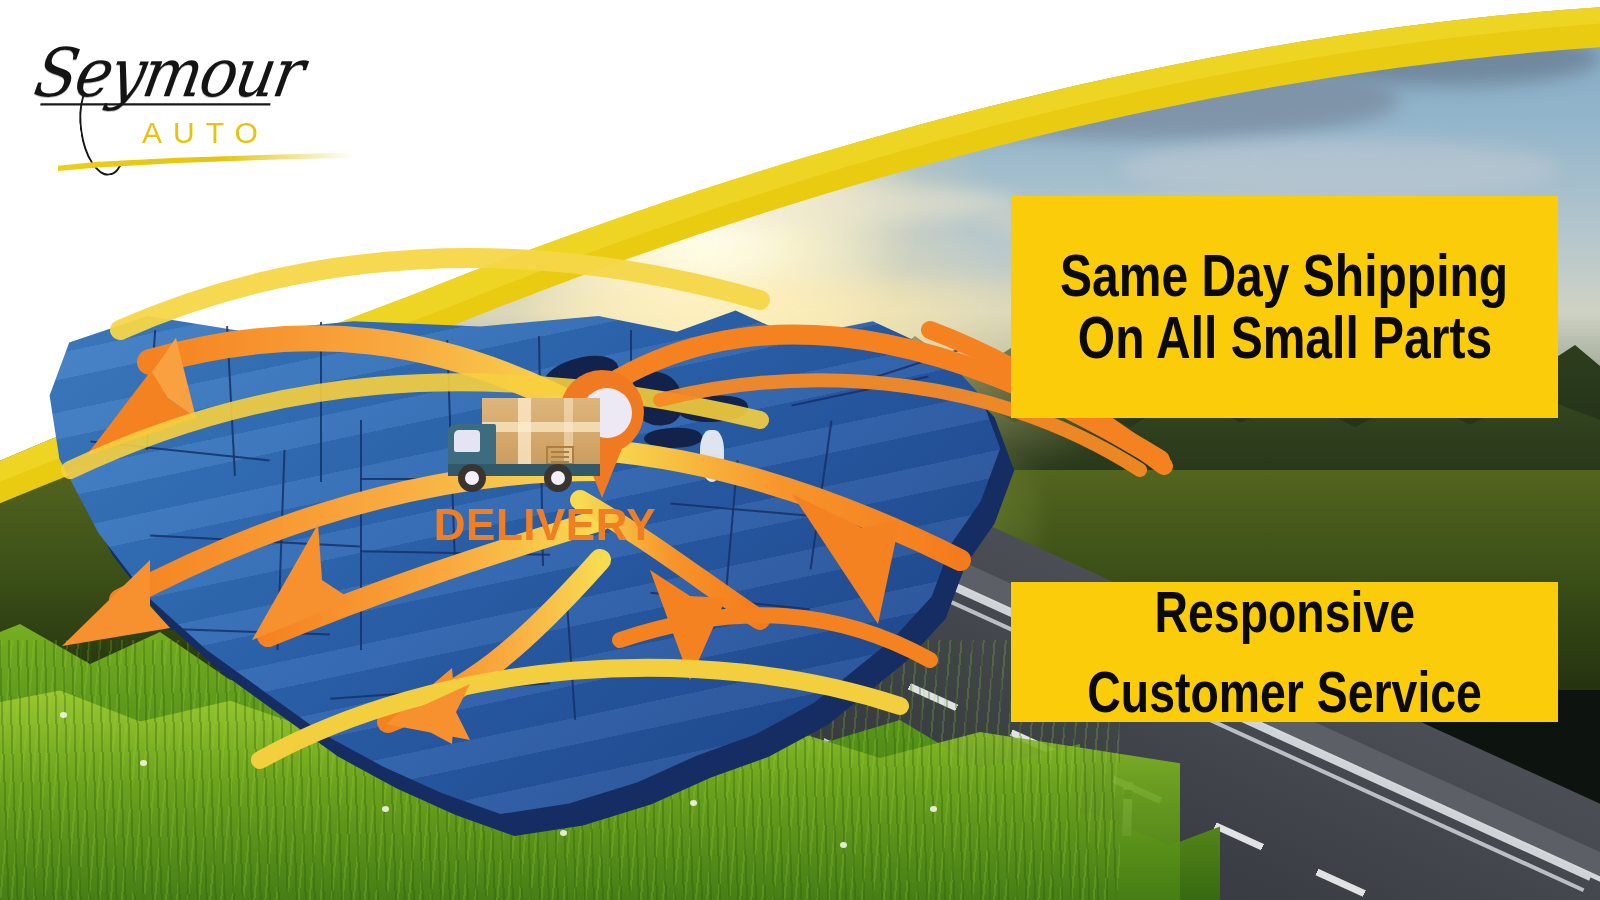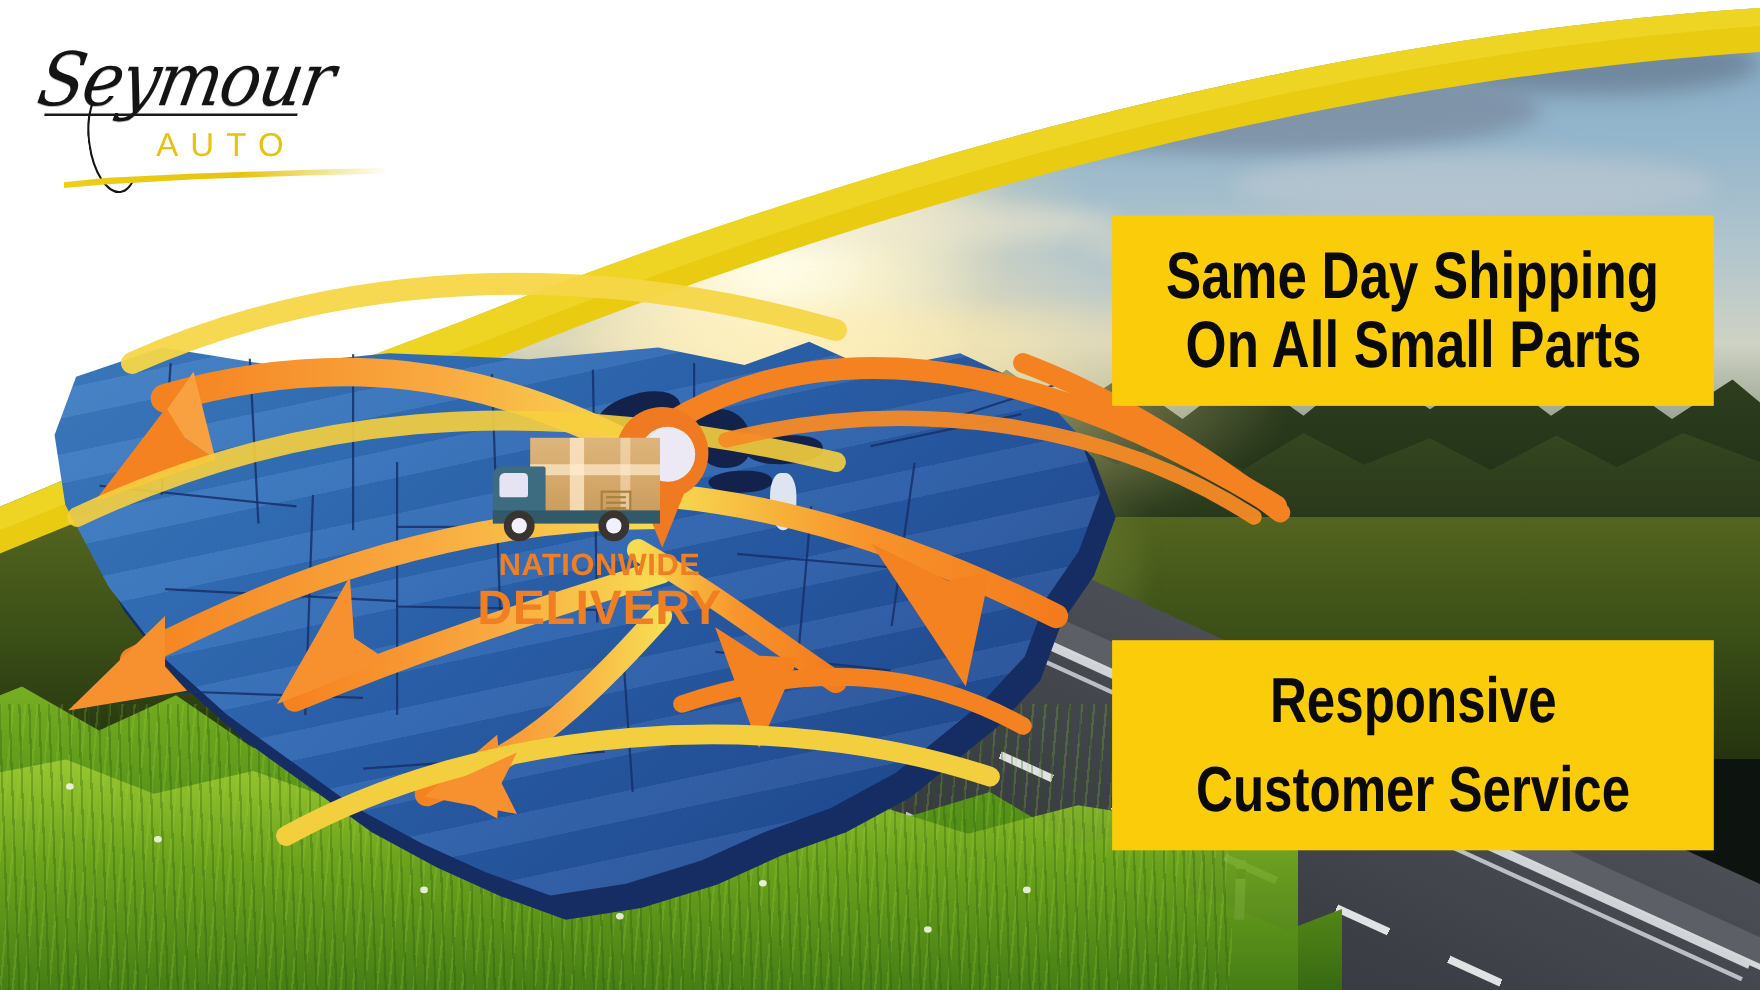--- a/index.html
+++ b/index.html
@@ -211,25 +211,25 @@
     position:absolute;background:#fbcc09;display:flex;flex-direction:column;
     align-items:center;justify-content:center;color:#0a0a0a;
   }
   .panel .ln{
     font-family:"Liberation Sans", sans-serif;
     font-weight:700;
     transform:scaleX(.80);
     white-space:nowrap;
     line-height:1.04;
   }
-  #panel-1{left:1011px;top:196px;width:547px;height:173px;}
+  #panel-1{left:1011px;top:196px;width:547px;height:222px;}
   #panel-1 .ln{font-size:60px;}
   #panel-2{left:1011px;top:412px;width:547px;height:128px;}
   #panel-2 .ln{font-size:60px;}
-  #panel-3{left:1011px;top:582px;width:547px;height:191px;gap:20px;}
+  #panel-3{left:1011px;top:582px;width:547px;height:140px;gap:20px;}
   #panel-3 .ln{font-size:58px;}
 </style>
 </head>
 <body>
 
 <div id="banner">
 
   <div class="photo">
     <div class="sky"></div>
     <div class="sunglow"></div>
@@ -397,21 +397,20 @@
     <div class="cab-win"></div>
     <div class="chassis"></div>
     <div class="wheel w1">
         <i></i>
       </div>
     <div class="wheel w2">
         <i></i>
       </div>
 
     <div class="nw-text">
-      <div class="nw-line1">NATIONWIDE</div>
       <div class="nw-line2">DELIVERY</div>
     </div>
   </div>
 
   <div class="panel" id="panel-1">
     <div class="ln">Same Day Shipping</div>
     <div class="ln">On All Small Parts</div>
   </div>
 
 

